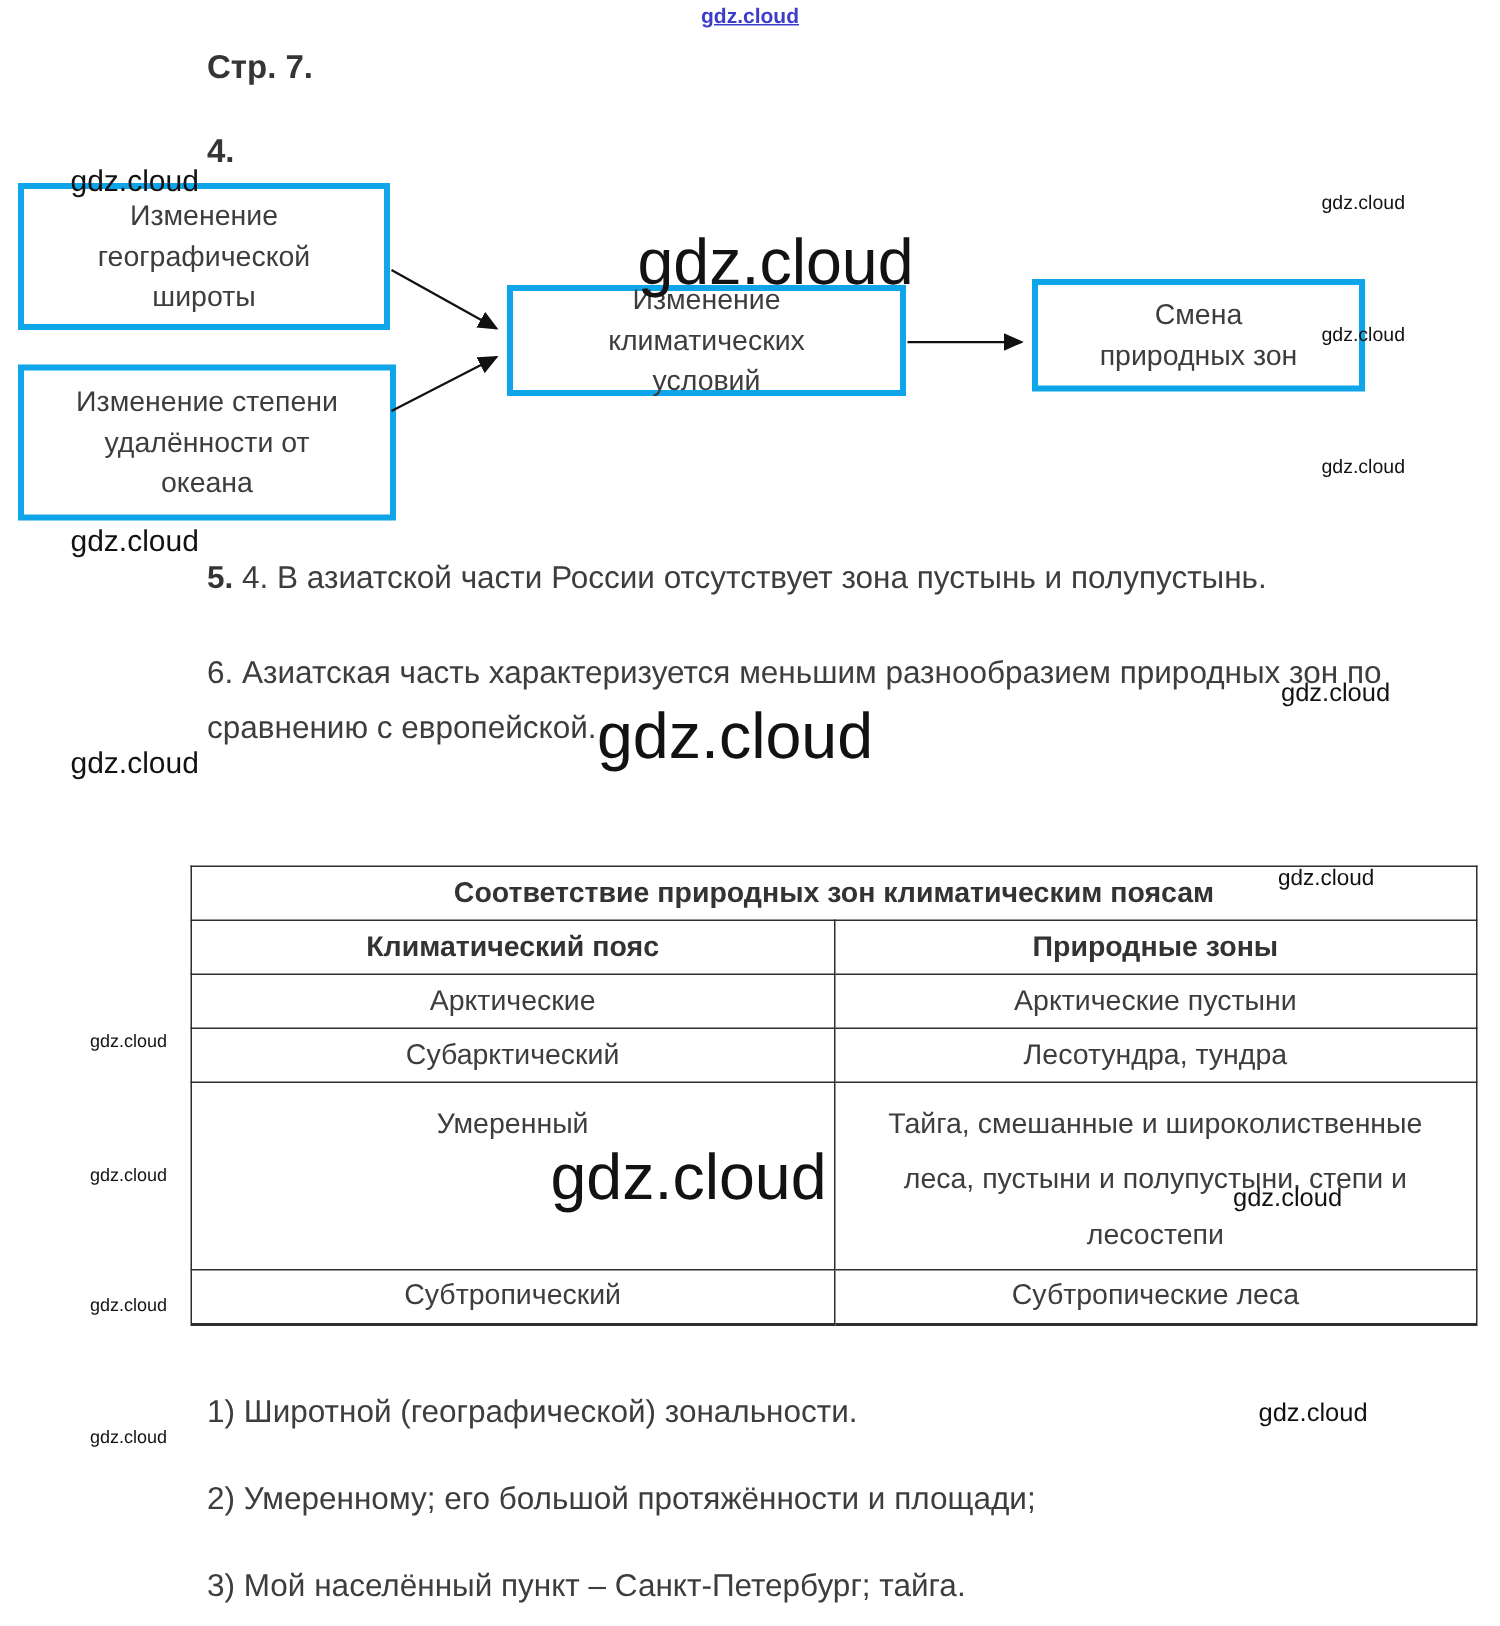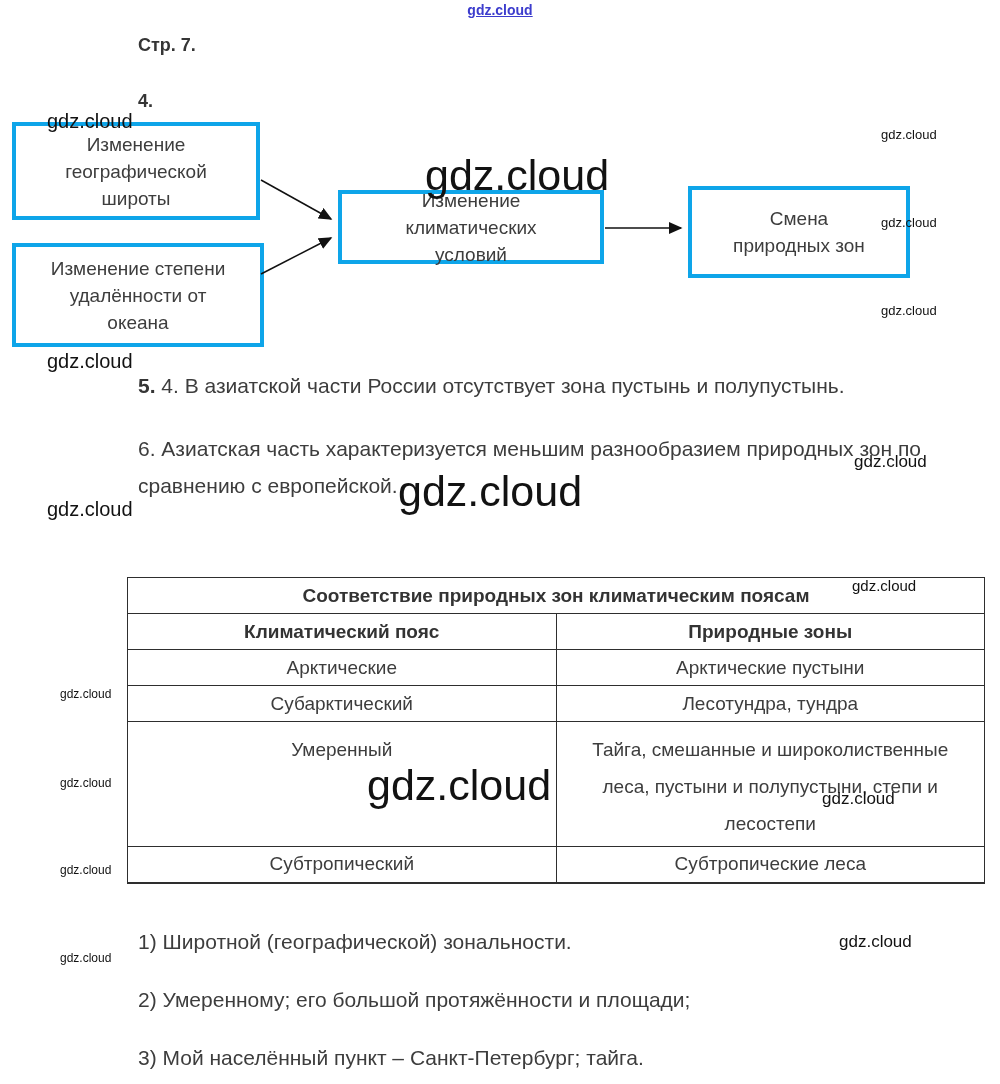--- a/index.html
+++ b/index.html
@@ -5,38 +5,38 @@
   html,body{margin:0;padding:0;background:#ffffff;}
   .page{
     position:relative;
     width:1000px;height:1084px;
     background:#ffffff;
     font-family:"Liberation Sans","DejaVu Sans",sans-serif;
     color:#3d3d3d;
     overflow:hidden;
   }
   .abs{position:absolute;}
-  .txt{font-size:18px;line-height:22px;color:#3d3d3d;}
+  .txt{font-size:22px;line-height:22px;color:#3d3d3d;}
   .bold{font-weight:bold;color:#353535;}
 
   
   .fbox{
     position:absolute;
     border:4px solid #0ea5e9;
     display:flex;align-items:center;justify-content:center;
     text-align:center;
     font-size:19px;line-height:27px;color:#3d3d3d;
     background:#fff;
     box-sizing:border-box;
     z-index:1;
   }
   #box-lat{left:12px;top:122px;width:248px;height:98px;padding:0 24px;}
   #box-ocean{left:12px;top:243px;width:252px;height:104px;padding:0 28px;}
   #box-climate{left:338px;top:190px;width:266px;height:74px;padding:0 25px;}
-  #box-zones{left:688px;top:186px;width:222px;height:92px;padding:0 28px;}
+  #box-zones{left:688px;top:186px;width:222px;height:75px;padding:0 28px;}
   .arrows{position:absolute;left:0;top:0;width:1000px;height:380px;z-index:2;pointer-events:none;}
 
   
   .wm{
     position:absolute;color:#121212;z-index:5;pointer-events:none;
     font-family:"Liberation Sans","DejaVu Sans",sans-serif;white-space:nowrap;
   }
   .wm-lg{font-size:43px;line-height:46px;}
   .wm-md{font-size:20px;line-height:22px;}
   .wm-17{font-size:17px;line-height:19px;}

